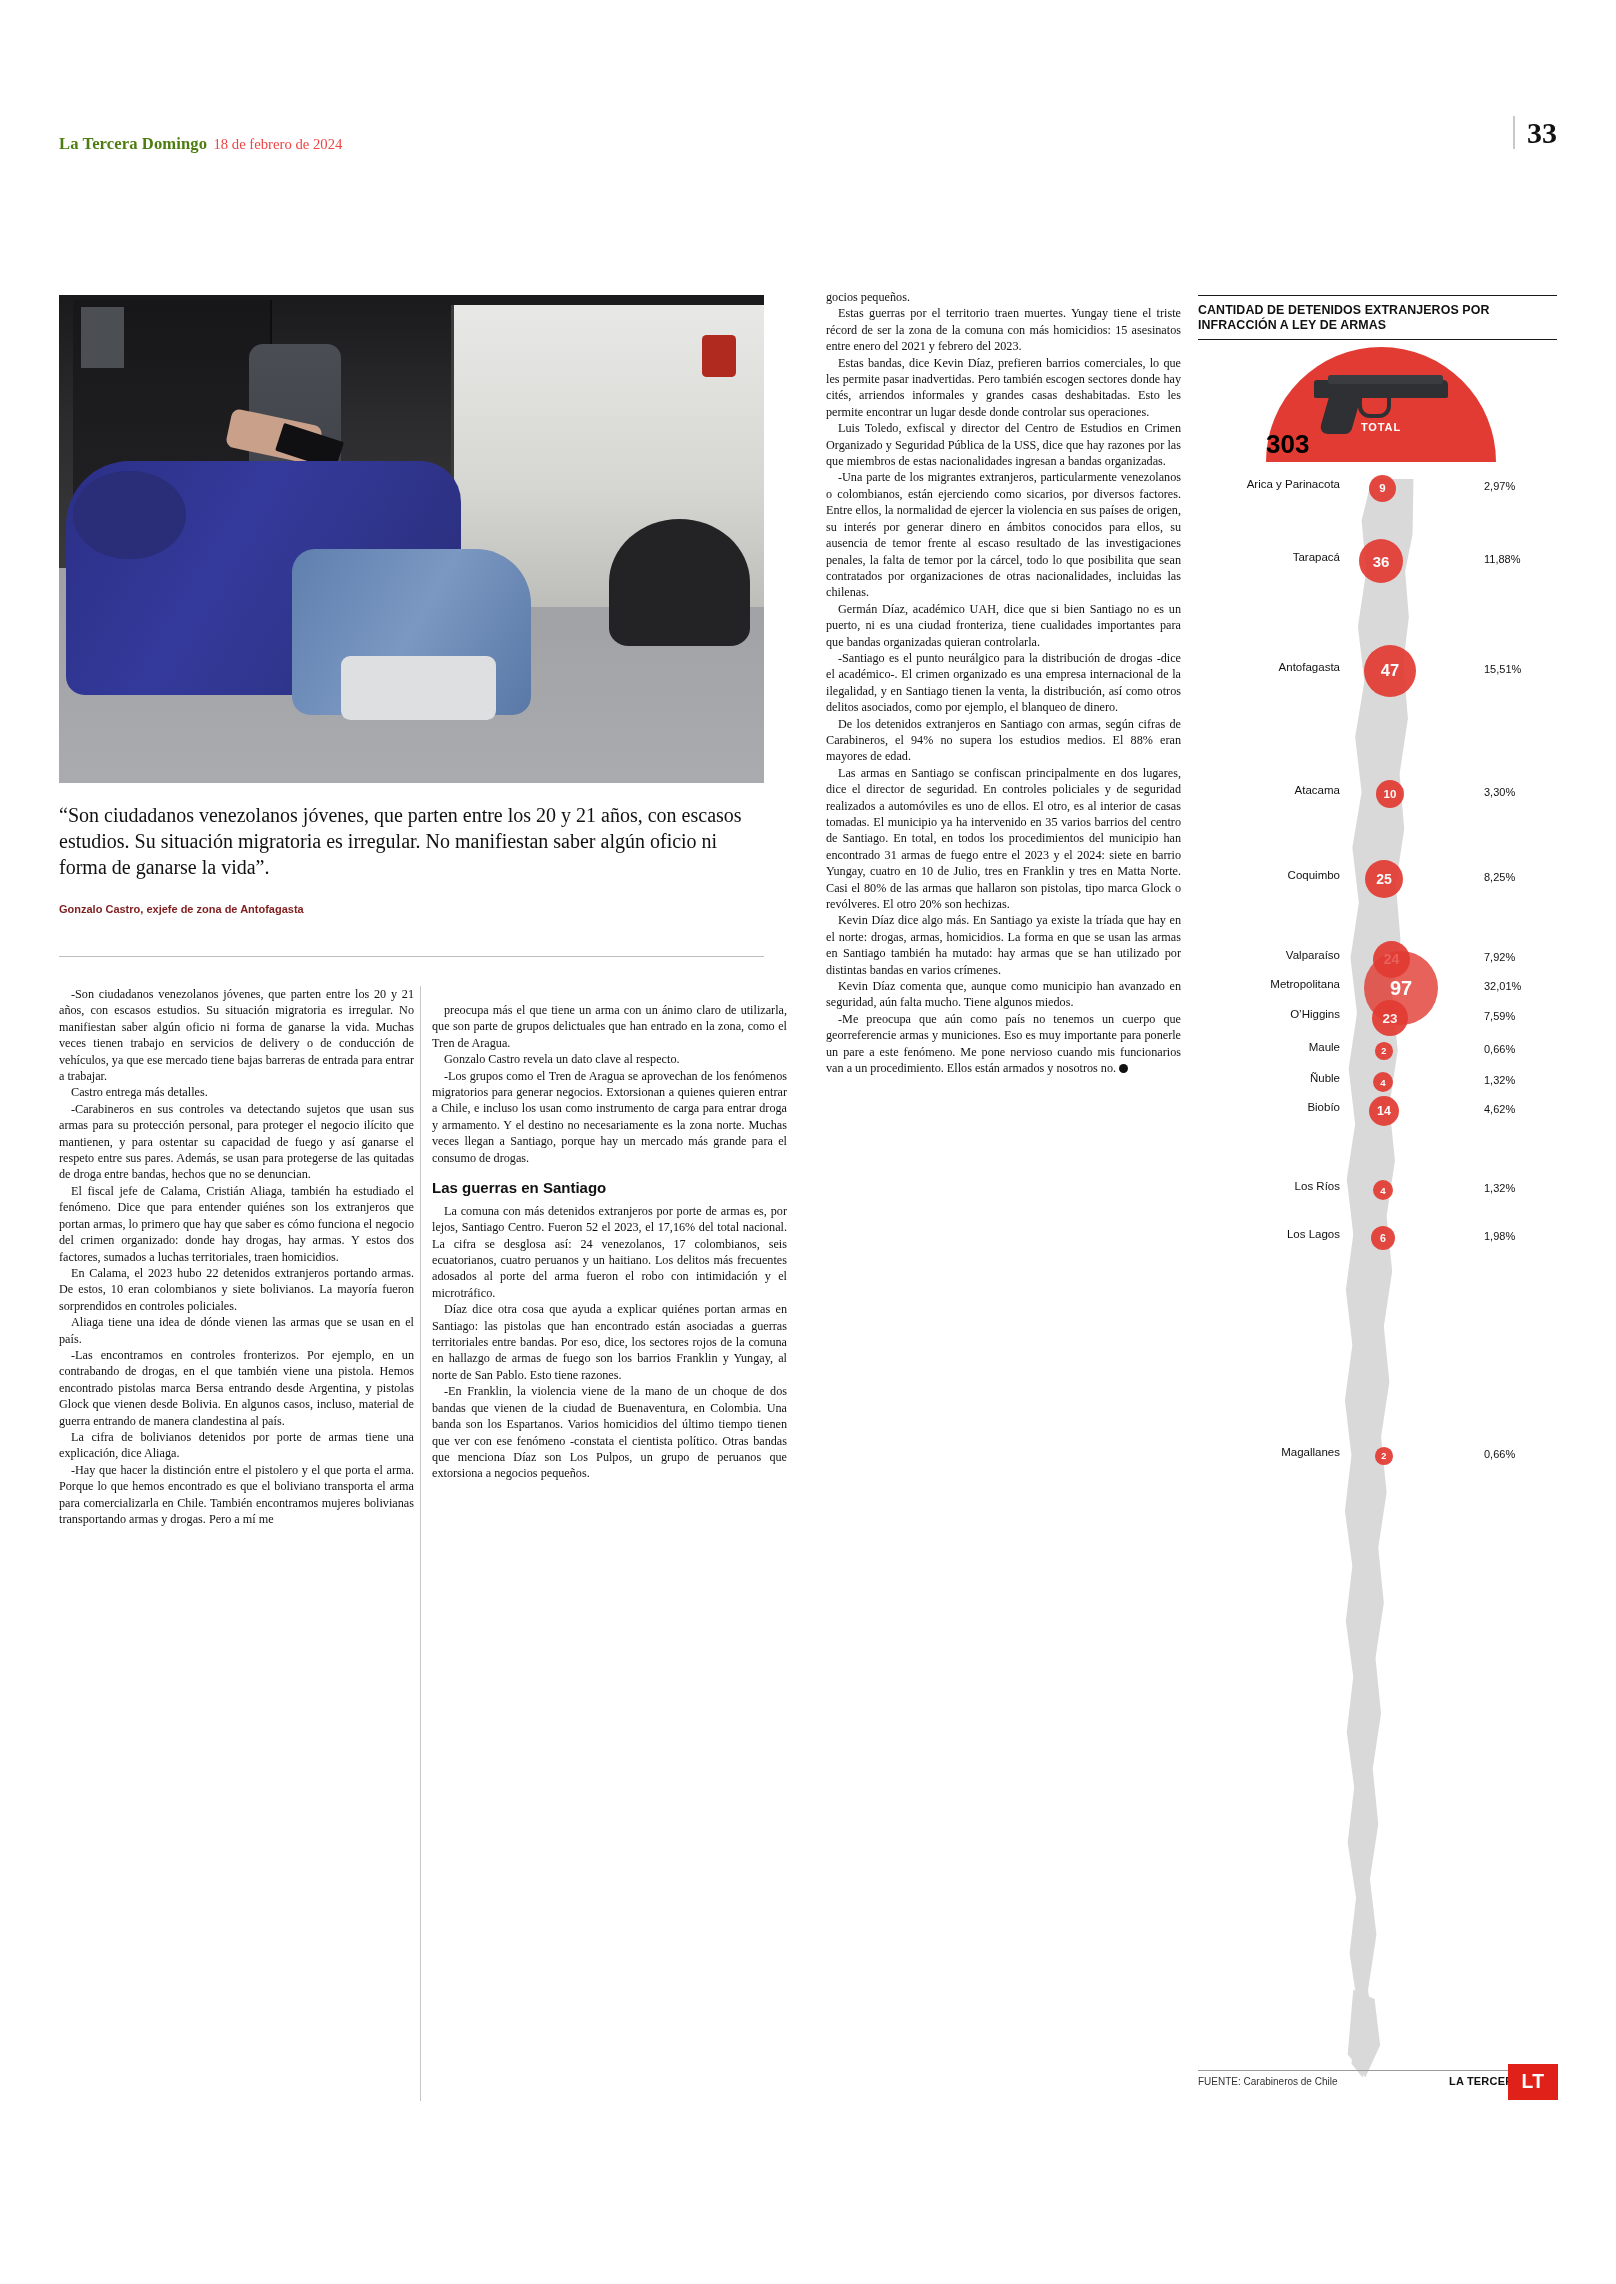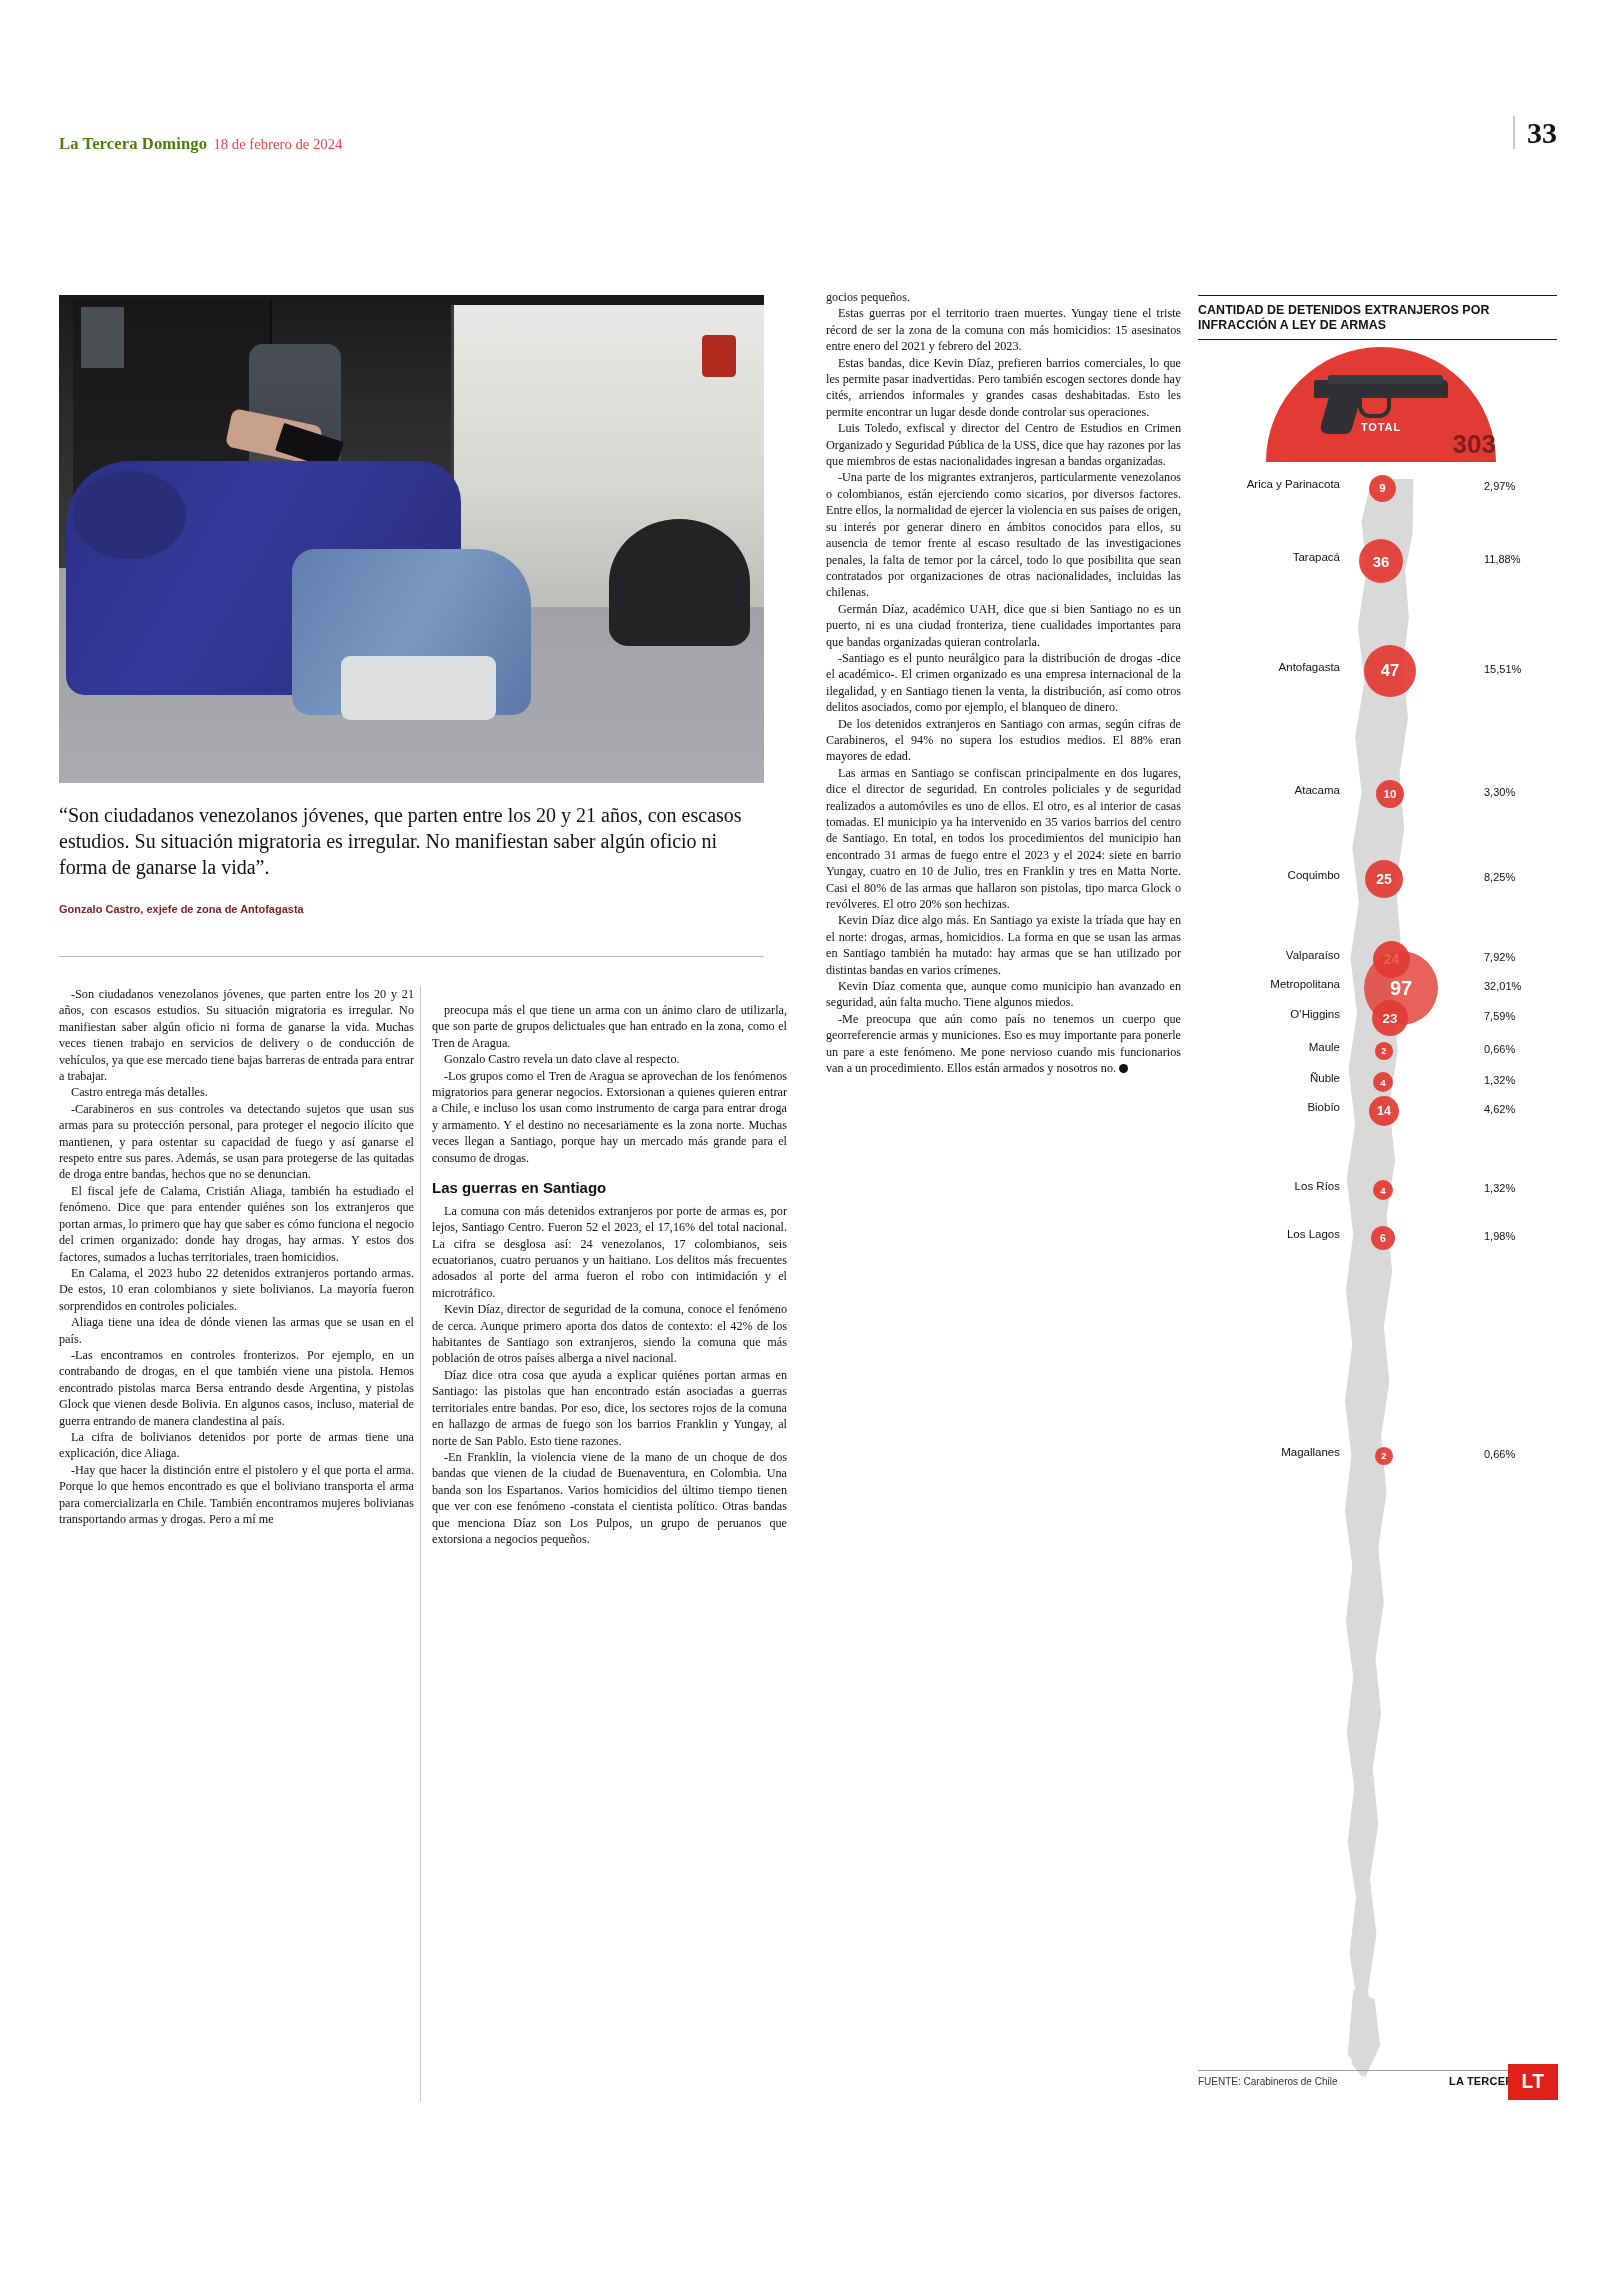--- a/index.html
+++ b/index.html
@@ -303,25 +303,25 @@
     text-align: center;
     font-family: "Liberation Sans", sans-serif;
     font-weight: bold;
     font-size: 11px;
     letter-spacing: 0.9px;
     color: #ffffff;
   }
   .total-value {
     position: absolute;
     left: 0; top: 84px; width: 230px;
-    text-align: right;
+    text-align: left;
     font-family: "Liberation Sans", sans-serif;
     font-weight: bold;
     font-size: 26px;
-    color: #7f1d1d;
+    color: #000000;
     line-height: 1.05;
   }
 
   
   .map-wrap {
     position: absolute;
     left: 0; top: 184px;
     width: 359px; height: 1603px;
   }
   .map-silhouette {
@@ -459,21 +459,20 @@
   <p>La cifra de bolivianos detenidos por porte de armas tiene una explicación, dice Aliaga.</p>
   <p>-Hay que hacer la distinción entre el pistolero y el que porta el arma. Porque lo que hemos encontrado es que el boliviano transporta el arma para comercializarla en Chile. También encontramos mujeres bolivianas transportando armas y drogas. Pero a mí me</p>
 </div>
 
 <div class="col" id="col2">
   <p class="first">preocupa más el que tiene un arma con un ánimo claro de utilizarla, que son parte de grupos delictuales que han entrado en la zona, como el Tren de Aragua.</p>
   <p>Gonzalo Castro revela un dato clave al respecto.</p>
   <p>-Los grupos como el Tren de Aragua se aprovechan de los fenómenos migratorios para generar negocios. Extorsionan a quienes quieren entrar a Chile, e incluso los usan como instrumento de carga para entrar droga y armamento. Y el destino no necesariamente es la zona norte. Muchas veces llegan a Santiago, porque hay un mercado más grande para el consumo de drogas.</p>
   <h3>Las guerras en Santiago</h3>
   <p>La comuna con más detenidos extranjeros por porte de armas es, por lejos, Santiago Centro. Fueron 52 el 2023, el 17,16% del total nacional. La cifra se desglosa así: 24 venezolanos, 17 colombianos, seis ecuatorianos, cuatro peruanos y un haitiano. Los delitos más frecuentes adosados al porte del arma fueron el robo con intimidación y el microtráfico.</p>
-  <p>Kevin Díaz, director de seguridad de la comuna, conoce el fenómeno de cerca. Aunque primero aporta dos datos de contexto: el 42% de los habitantes de Santiago son extranjeros, siendo la comuna que más población de otros países alberga a nivel nacional.</p>
   <p>Díaz dice otra cosa que ayuda a explicar quiénes portan armas en Santiago: las pistolas que han encontrado están asociadas a guerras territoriales entre bandas. Por eso, dice, los sectores rojos de la comuna en hallazgo de armas de fuego son los barrios Franklin y Yungay, al norte de San Pablo. Esto tiene razones.</p>
   <p>-En Franklin, la violencia viene de la mano de un choque de dos bandas que vienen de la ciudad de Buenaventura, en Colombia. Una banda son los Espartanos. Varios homicidios del último tiempo tienen que ver con ese fenómeno -constata el cientista político. Otras bandas que menciona Díaz son Los Pulpos, un grupo de peruanos que extorsiona a negocios pequeños.</p>
 </div>
 
 <div class="col" id="col3">
   <p style="text-indent:0">gocios pequeños.</p>
   <p>Estas guerras por el territorio traen muertes. Yungay tiene el triste récord de ser la zona de la comuna con más homicidios: 15 asesinatos entre enero del 2021 y febrero del 2023.</p>
   <p>Estas bandas, dice Kevin Díaz, prefieren barrios comerciales, lo que les permite pasar inadvertidas. Pero también escogen sectores donde hay cités, arriendos informales y grandes casas deshabitadas. Esto les permite encontrar un lugar desde donde controlar sus operaciones.</p>
   <p>Luis Toledo, exfiscal y director del Centro de Estudios en Crimen Organizado y Seguridad Pública de la USS, dice que hay razones por las que miembros de estas nacionalidades ingresan a bandas organizadas.</p>
   <p>-Una parte de los migrantes extranjeros, particularmente venezolanos o colombianos, están ejerciendo como sicarios, por diversos factores. Entre ellos, la normalidad de ejercer la violencia en sus países de origen, su interés por generar dinero en ámbitos conocidos para ellos, su ausencia de temor frente al escaso resultado de las investigaciones penales, la falta de temor por la cárcel, todo lo que posibilita que sean contratados por organizaciones de otras nacionalidades, incluidas las chilenas.</p>

